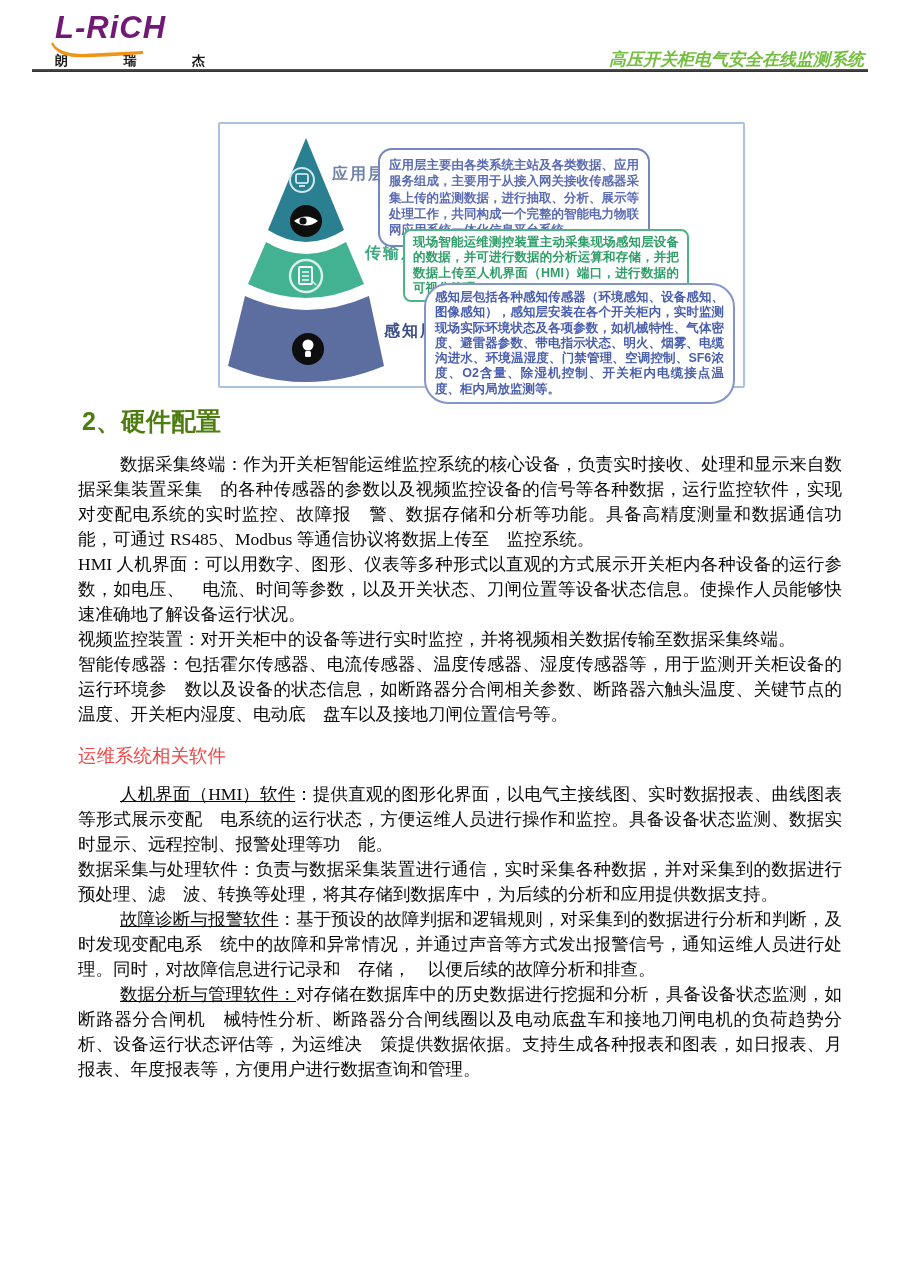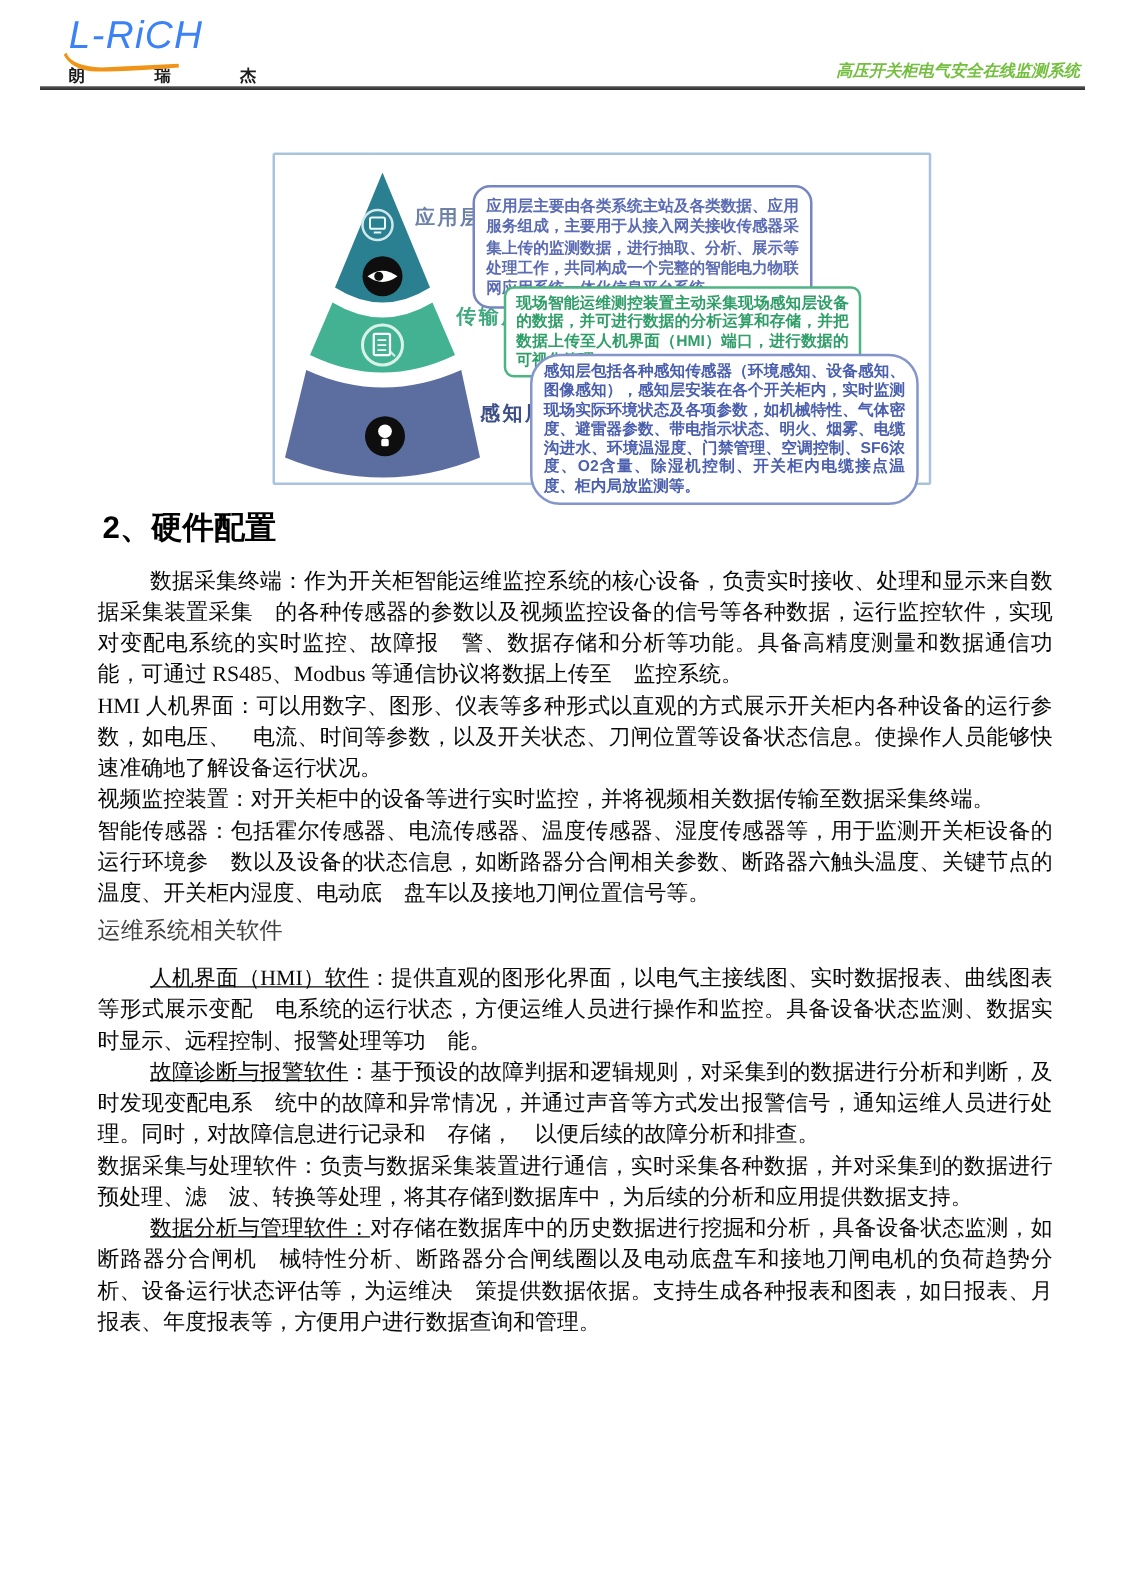--- a/index.html
+++ b/index.html
@@ -7,32 +7,32 @@
   .page {
     position:relative; width:900px; height:1272px; margin:0 auto;
     background:#ffffff; overflow:hidden;
     font-family:"Liberation Serif","DejaVu Serif",serif; color:#111;
   }
   
   .header { position:relative; height:72px; }
   .logo-block { position:absolute; left:55px; top:12px; width:160px; }
   .logo-text {
     font-family:"Liberation Sans","DejaVu Sans",sans-serif;
-    font-weight:normal; font-style:italic; font-size:31px; letter-spacing:1px;
-    color:#3b82f6; line-height:1;
+    font-weight:bold; font-style:italic; font-size:31px; letter-spacing:1px;
+    color:#701a75; line-height:1;
   }
   .logo-swoosh { position:absolute; left:-4px; top:28px; width:96px; height:18px; }
   .logo-sub {
     margin-top:9px; display:flex; justify-content:space-between; width:150px;
     font-size:13px; font-weight:bold; color:#1a1a1a;
     font-family:"Liberation Serif","DejaVu Serif",serif;
   }
   .slogan {
     position:absolute; right:36px; top:48px;
-    font-size:13px; font-weight:bold; font-style:italic; color:#74bf3f;
+    font-size:17px; font-weight:bold; font-style:italic; color:#74bf3f;
     font-family:"Liberation Sans","DejaVu Sans",sans-serif; white-space:nowrap;
   }
   .header-rule { position:absolute; left:32px; right:32px; top:69px; height:3px;
     background:linear-gradient(#555, #2e2e2e); }
   
   .diagram {
     position:relative; margin:50px 0 0 218px; width:527px; height:266px;
     border:2px solid #a9c3de; background:#fff; border-radius:2px;
   }
   .cone-svg { position:absolute; left:2px; top:2px; width:170px; height:258px; }
@@ -59,26 +59,26 @@
   }
   .box-perc {
     left:204px; top:159px; width:311px; padding:5px 9px;
     border:2px solid #8495cc; border-radius:24px;
     font-size:12.5px; line-height:1.22; color:#4a5fae;
   }
   
   .content { margin:0 58px 0 78px; }
   .section-heading {
     font-family:"Liberation Sans","DejaVu Sans",sans-serif;
-    font-weight:bold; font-size:25px; color:#000000; white-space:pre-wrap;
+    font-weight:bold; font-size:25px; color:#4d7c0f; white-space:pre-wrap;
   }
   .h2 { margin-top:17px; margin-left:4px; }
   .h3 { margin-top:24px; margin-left:4px; }
   .red-subtitle {
-    margin-top:4px; font-size:18.5px; color:#404040; white-space:pre-wrap;
+    margin-top:16px; font-size:18.5px; color:#ef4444; white-space:pre-wrap;
   }
   .body-p {
     font-size:17.5px; line-height:25px; text-align:justify;
     white-space:pre-wrap; color:#0a0a0a;
   }
   .mt { margin-top:14px; }
   .indent { text-indent:2.4em; }
   .u { text-decoration:underline; }
 </style>
 </head>
@@ -152,18 +152,18 @@
     <div class="section-heading h2">2、硬件配置</div>
     <p class="body-p mt indent"><span>数据采集终端：作为开关柜智能运维监控系统的核心设备，负责实时接收、处理和显示来自数据采集装置采集　的各种传感器的参数以及视频监控设备的信号等各种数据，运行监控软件，实现对变配电系统的实时监控、故障报　警、数据存储和分析等功能。具备高精度测量和数据通信功能，可通过 RS485、Modbus 等通信协议将数据上传至　监控系统。</span></p>
     <p class="body-p"><span>HMI 人机界面：可以用数字、图形、仪表等多种形式以直观的方式展示开关柜内各种设备的运行参数，如电压、　电流、时间等参数，以及开关状态、刀闸位置等设备状态信息。使操作人员能够快速准确地了解设备运行状况。</span></p>
     <p class="body-p"><span>视频监控装置：对开关柜中的设备等进行实时监控，并将视频相关数据传输至数据采集终端。</span></p>
     <p class="body-p"><span>智能传感器：包括霍尔传感器、电流传感器、温度传感器、湿度传感器等，用于监测开关柜设备的运行环境参　数以及设备的状态信息，如断路器分合闸相关参数、断路器六触头温度、关键节点的温度、开关柜内湿度、电动底　盘车以及接地刀闸位置信号等。</span></p>
   </div>
 
   <div class="content">
     <div class="red-subtitle">运维系统相关软件</div>
     <p class="body-p mt indent"><span class="u">人机界面（HMI）软件</span><span>：提供直观的图形化界面，以电气主接线图、实时数据报表、曲线图表等形式展示变配　电系统的运行状态，方便运维人员进行操作和监控。具备设备状态监测、数据实时显示、远程控制、报警处理等功　能。</span></p>
+    <p class="body-p"><span>数据采集与处理软件：</span><span>负责与数据采集装置进行通信，实时采集各种数据，并对采集到的数据进行预处理、滤　波、转换等处理，将其存储到数据库中，为后续的分析和应用提供数据支持。</span></p>
     <p class="body-p indent"><span class="u">故障诊断与报警软件</span><span>：基于预设的故障判据和逻辑规则，对采集到的数据进行分析和判断，及时发现变配电系　统中的故障和异常情况，并通过声音等方式发出报警信号，通知运维人员进行处理。同时，对故障信息进行记录和　存储，　以便后续的故障分析和排查。</span></p>
-    <p class="body-p"><span>数据采集与处理软件：</span><span>负责与数据采集装置进行通信，实时采集各种数据，并对采集到的数据进行预处理、滤　波、转换等处理，将其存储到数据库中，为后续的分析和应用提供数据支持。</span></p>
     <p class="body-p indent"><span class="u">数据分析与管理软件：</span><span>对存储在数据库中的历史数据进行挖掘和分析，具备设备状态监测，如断路器分合闸机　械特性分析、断路器分合闸线圈以及电动底盘车和接地刀闸电机的负荷趋势分析、设备运行状态评估等，为运维决　策提供数据依据。支持生成各种报表和图表，如日报表、月报表、年度报表等，方便用户进行数据查询和管理。</span></p>
   </div>
 
 </div>
 
 </body></html>

